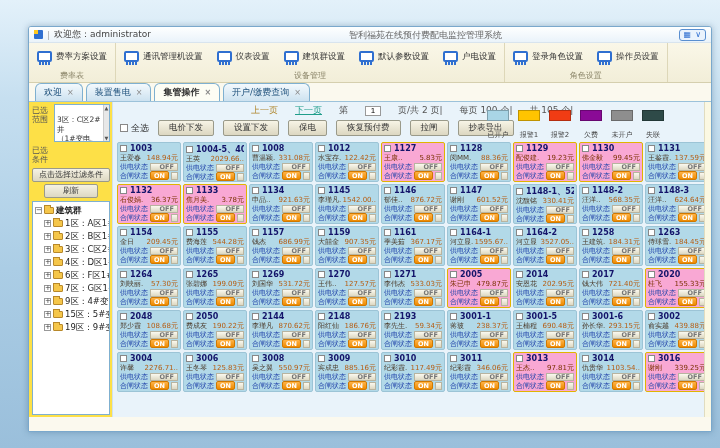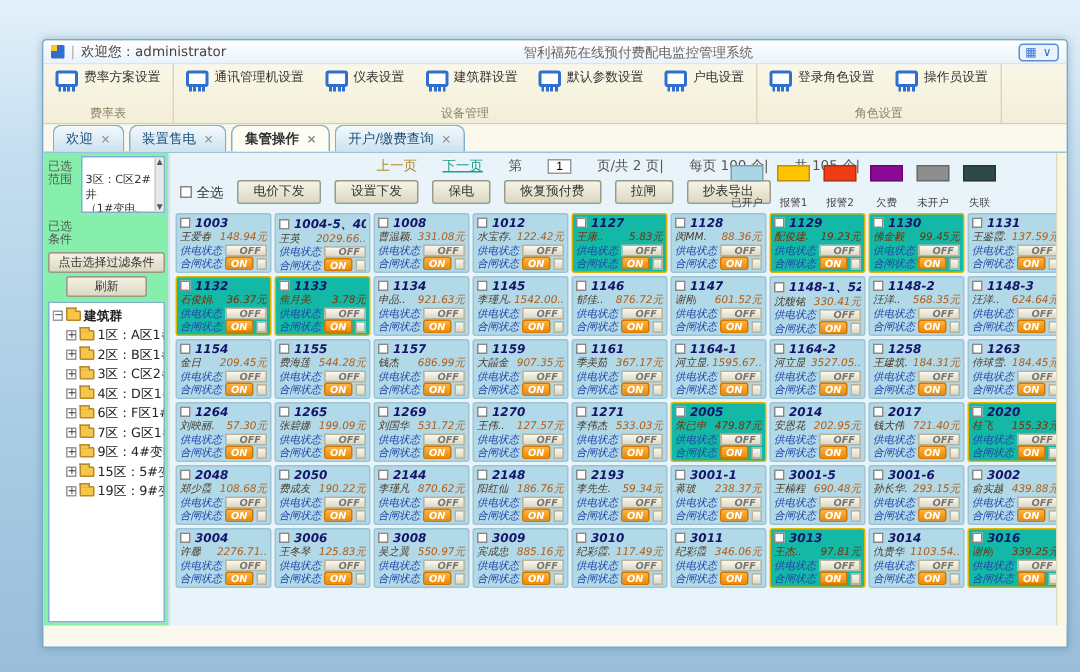--- a/index.html
+++ b/index.html
@@ -19,39 +19,39 @@
   .tctl{margin-left:auto;border:1px solid #5a8fd0;border-radius:3px;background:#eaf3fd;
     padding:0 4px;display:flex;align-items:center;gap:4px;color:#2f6fd0;font-size:8px;height:12px;}
   
   .mbar{height:15px;background:#f6f3e1;border-bottom:1px solid #e2dcc0;display:flex;align-items:flex-end;padding-left:4px;}
   .mtab{font-size:9px;color:#7a7254;padding:1px 12px 2px;cursor:default;}
   .mtab.active{background:linear-gradient(#fdf2cf,#f4dd9a);border:1px solid #d8b25a;border-bottom:none;
     border-radius:2px 2px 0 0;color:#4a3a14;font-weight:bold;}
   
   .ribbon{height:40px;background:linear-gradient(#faf7e8,#f2eed8);border-bottom:1px solid #d5cfae;display:flex;}
   .rgroup{display:flex;flex-direction:column;border-right:1px solid #ddd7b8;padding:2px 6px 0;}
-  .rbtns{display:flex;flex:1;align-items:flex-start;gap:10px;font-family:Liberation Mono, monospace;}
+  .rbtns{display:flex;flex:1;align-items:center;gap:10px;font-family:Liberation Mono, monospace;}
   .rbtn{display:flex;align-items:center;gap:4px;padding:1px 2px;cursor:default;}
   .ricon{width:15px;height:11px;background:#fff;border:2px solid #2f6fd0;border-radius:2px;position:relative;}
   .ricon::after{content:"";position:absolute;left:0px;right:0px;bottom:-5px;height:3px;
     background:repeating-linear-gradient(90deg,#2f6fd0 0 2px,transparent 2px 3px);}
   .rbl{font-size:8.5px;color:#333;}
   .rlabel{font-size:8px;color:#8a8468;text-align:center;padding:2px 0 1px;}
   
   .dbar{height:19px;background:#fbf9ee;border-bottom:1px solid #9cc2da;display:flex;align-items:flex-end;padding-left:6px;gap:3px;}
   .dtab{display:flex;align-items:center;gap:5px;font-size:9px;color:#1c4f7a;padding:2px 8px;
     background:linear-gradient(#f3f9fd,#cde2f0);border:1px solid #7fb0d0;border-bottom:none;
     border-radius:6px 6px 0 0;}
   .dtab.active{background:#fdfdf4;font-weight:bold;color:#333;}
   .dx{color:#888;font-size:8px;}
   
   .content{display:flex;height:315px;background:#e9f3fa;position:relative;}
   .rstrip{position:absolute;right:0;top:0;bottom:0;width:7px;background:#fbf8e2;border-left:1px solid #e0dcc0;}
   
-  .side{width:84px;padding:2px 2px 2px 3px;display:flex;flex-direction:column;background:#86efac;border-right:1px solid #cfe0ec;}
+  .side{width:84px;padding:2px 2px 2px 3px;display:flex;flex-direction:column;background:#fde047;border-right:1px solid #cfe0ec;}
   .srow{display:flex;margin-bottom:2px;}
   .slab{width:22px;font-size:8px;color:#555;line-height:1.15;padding-top:2px;}
   .sbox{flex:1;background:#fff;border:1px solid #7fb0d0;font-size:7.5px;color:#333;
     padding:1px 2px;white-space:pre-line;overflow:hidden;position:relative;line-height:1.25;}
   .sbox.range{height:38px;padding-right:7px;}
   .sbox.cond{height:46px;}
   .sscroll{position:absolute;right:0;top:0;bottom:0;width:6px;background:#e8e8e8;border-left:1px solid #ccc;
     display:flex;flex-direction:column;justify-content:space-between;align-items:center;font-size:5px;color:#555;}
   .sbtn{height:14px;margin:2px 0 0;background:linear-gradient(#f5f2e4,#ddd8c2);border:1px solid #9a9a8a;
     border-radius:2px;font-size:8px;color:#333;text-align:center;line-height:12px;cursor:default;}
@@ -75,22 +75,22 @@
   .ckbox{width:8px;height:8px;border:1px solid #888;background:#fff;}
   .tbtn{margin-left:9px;padding:1px 10px;background:linear-gradient(#f7f4e6,#dcd7c1);border:1px solid #9a9a8a;
     border-radius:2px;font-size:8.5px;color:#333;cursor:default;}
   .legend{position:absolute;left:372px;top:8px;display:flex;gap:5px;}
   .litem{width:26px;display:flex;flex-direction:column;align-items:center;gap:9px;}
   .lsw{width:22px;height:11px;border:1px solid rgba(0,0,0,.25);}
   .llab{font-size:7px;color:#444;white-space:nowrap;}
   
   .grid{margin-top:5px;margin-left:2px;display:grid;grid-template-columns:repeat(9,64px);gap:2px;}
   .card{width:64px;height:40px;background:#b2d9e8;border:1px solid #9cc4d6;border-radius:2px;
-    padding:1px 2px;display:flex;flex-direction:column;overflow:hidden;font-style:italic;}
-  .card.alarm1{background:#14b8a6;border-color:#e0b400;}
+    padding:1px 2px;display:flex;flex-direction:column;overflow:hidden;}
+  .card.alarm1{background:#f9a8d4;border-color:#e0b400;}
   .chead{display:flex;align-items:center;gap:3px;height:10px;}
   .cb{width:7px;height:7px;min-width:7px;background:#fff;border:1px solid #888;}
   .cid{font-size:8px;font-weight:bold;color:#14146a;white-space:nowrap;overflow:hidden;}
   .cline{display:flex;align-items:center;height:9px;gap:2px;}
   .cname{font-size:7px;color:#4a3a2a;white-space:nowrap;overflow:hidden;max-width:34px;}
   .camt{font-size:7px;color:#b65c10;margin-left:auto;white-space:nowrap;}
   .card.alarm1 .cname,.card.alarm1 .camt{color:#7a3000;}
   .clab{font-size:7px;color:#2244aa;white-space:nowrap;}
   .coff{flex:1;height:8px;background:linear-gradient(#fbf9ef,#ddd8c2);border:1px solid #b8b4a0;
     font-size:6.5px;color:#777;font-weight:bold;text-align:right;padding-right:3px;line-height:7px;}

